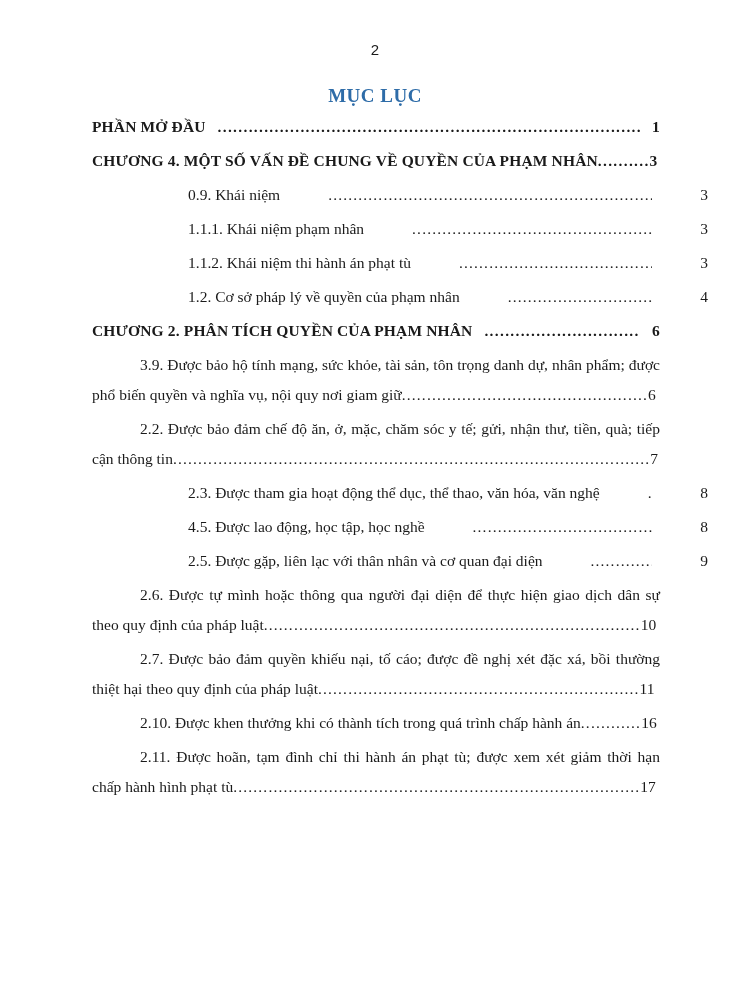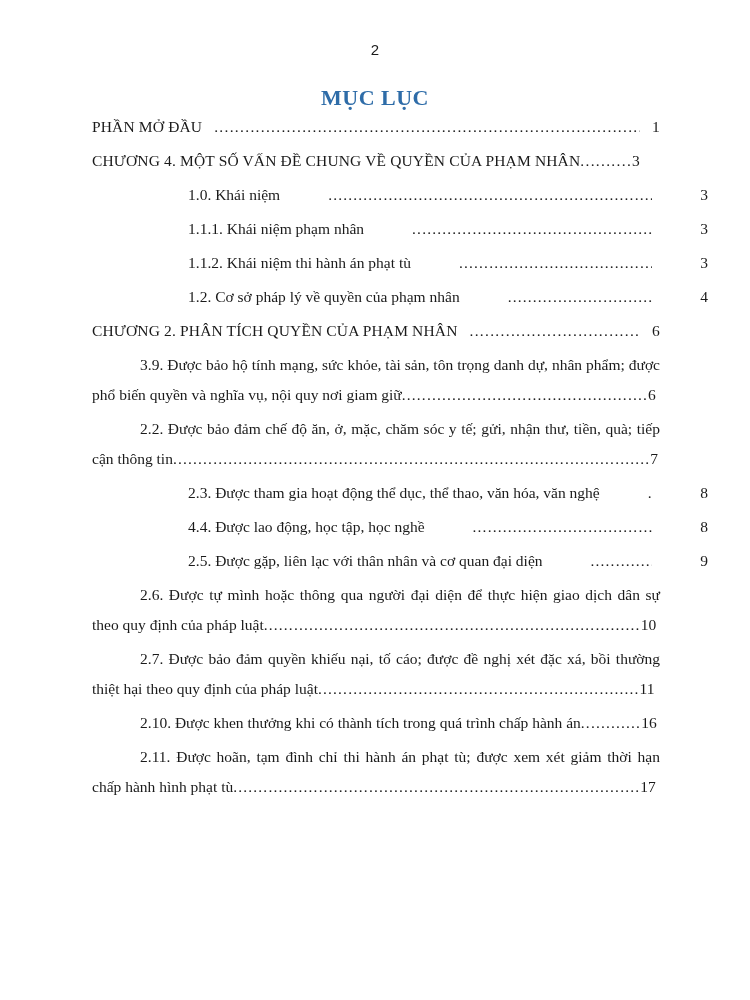--- a/index.html
+++ b/index.html
@@ -30,21 +30,21 @@
     font-family: "Liberation Sans", "DejaVu Sans", sans-serif;
     font-size: 15px;
     color: #1a1a1a;
   }
   .toc-title {
     position: absolute;
     top: 85px;
     left: 0;
     width: 750px;
     text-align: center;
-    font-size: 22px;
+    font-size: 19px;
     font-weight: bold;
     letter-spacing: 0.5px;
     color: #2e6ca8;
   }
   .toc-body {
     position: absolute;
     top: 112px;
     left: 92px;
     width: 568px;
   }
@@ -68,21 +68,21 @@
     word-break: break-all;
     overflow: hidden;
     white-space: nowrap;
   }
   .entry .pg {
     white-space: nowrap;
   }
 
   
   .lvl0 {
-    font-weight: normal;
+    font-weight: bold;
     text-indent: 0;
     letter-spacing: 0.15px;
     margin-bottom: 4px;
     gap: 12px;
   }
   .lvl0 .leader { letter-spacing: 1.3px; }
 
   
   .lvl1 {
     font-weight: normal;
@@ -121,21 +121,21 @@
   <div class="toc-title">MỤC LỤC</div>
 
   <div class="toc-body">
       <div class="entry lvl0 row">
         <span class="label">PHẦN MỞ ĐẦU</span>
         <span class="dots">........................................................................................................................................................................................................</span>
         <span class="pg">1</span>
       </div>
       <div class="entry lvl0 wrap"><span class="txt">CHƯƠNG 4. MỘT SỐ VẤN ĐỀ CHUNG VỀ QUYỀN CỦA PHẠM NHÂN</span><span class="leader">..........</span><span class="pg">3</span></div>
       <div class="entry lvl1 row">
-        <span class="label">1.0. Khái niệm</span>
+        <span class="label">0.9. Khái niệm</span>
         <span class="dots">........................................................................................................................................................................................................</span>
         <span class="pg">3</span>
       </div>
       <div class="entry lvl1 row">
         <span class="label">1.1.1. Khái niệm phạm nhân</span>
         <span class="dots">........................................................................................................................................................................................................</span>
         <span class="pg">3</span>
       </div>
       <div class="entry lvl1 row">
         <span class="label">1.1.2. Khái niệm thi hành án phạt tù</span>
@@ -153,21 +153,21 @@
         <span class="pg">6</span>
       </div>
       <div class="entry lvl1 wrap"><span class="txt">3.9. Được bảo hộ tính mạng, sức khỏe, tài sản, tôn trọng danh dự, nhân phẩm; được phổ biến quyền và nghĩa vụ, nội quy nơi giam giữ</span><span class="leader">.................................................</span><span class="pg">6</span></div>
       <div class="entry lvl1 wrap"><span class="txt">2.2. Được bảo đảm chế độ ăn, ở, mặc, chăm sóc y tế; gửi, nhận thư, tiền, quà; tiếp cận thông tin</span><span class="leader">...............................................................................................</span><span class="pg">7</span></div>
       <div class="entry lvl1 row">
         <span class="label">2.3. Được tham gia hoạt động thể dục, thể thao, văn hóa, văn nghệ</span>
         <span class="dots">........................................................................................................................................................................................................</span>
         <span class="pg">8</span>
       </div>
       <div class="entry lvl1 row">
-        <span class="label">4.4. Được lao động, học tập, học nghề</span>
+        <span class="label">4.5. Được lao động, học tập, học nghề</span>
         <span class="dots">........................................................................................................................................................................................................</span>
         <span class="pg">8</span>
       </div>
       <div class="entry lvl1 row">
         <span class="label">2.5. Được gặp, liên lạc với thân nhân và cơ quan đại diện</span>
         <span class="dots">........................................................................................................................................................................................................</span>
         <span class="pg">9</span>
       </div>
       <div class="entry lvl1 wrap"><span class="txt">2.6. Được tự mình hoặc thông qua người đại diện để thực hiện giao dịch dân sự theo quy định của pháp luật</span><span class="leader">...........................................................................</span><span class="pg">10</span></div>
       <div class="entry lvl1 wrap"><span class="txt">2.7. Được bảo đảm quyền khiếu nại, tố cáo; được đề nghị xét đặc xá, bồi thường thiệt hại theo quy định của pháp luật</span><span class="leader">................................................................</span><span class="pg">11</span></div>

